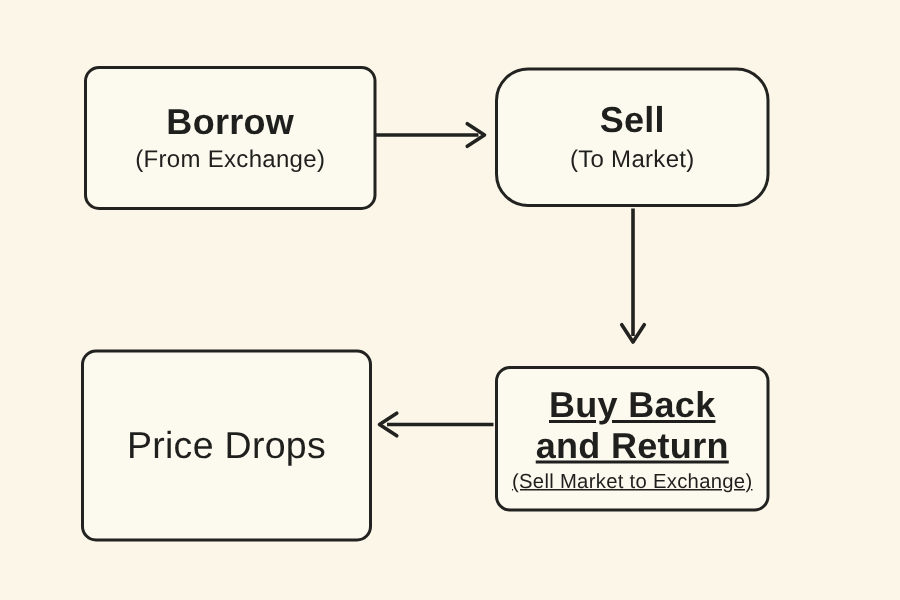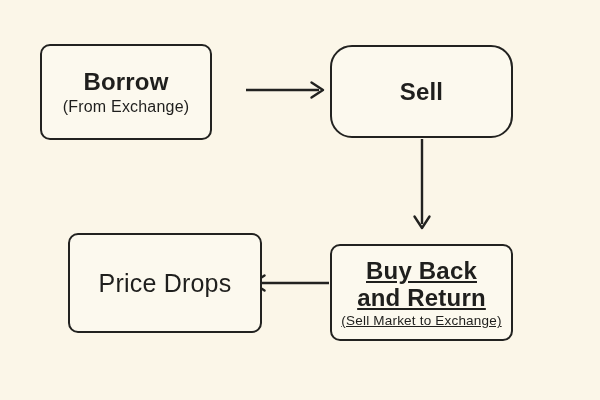--- a/index.html
+++ b/index.html
@@ -52,24 +52,24 @@
     font-size: 24px;
     font-weight: 700;
     line-height: 1.13;
     letter-spacing: 0.2px;
   }
   .node .sublabel {
     font-weight: 400;
     margin-top: 3px;
     letter-spacing: 0.2px;
   }
-  .node-borrow      { left: 40px;  top: 44px;  width: 172px; height: 96px;  }
+  .node-borrow      { left: 56px;  top: 44px;  width: 195px; height: 96px;  }
   .node-sell        { left: 330px; top: 45px;  width: 183px; height: 93px; border-radius: 22px;  }
   .node-buy-back    { left: 330px; top: 244px; width: 183px; height: 97px; text-decoration: underline;  }
-  .node-price-drops { left: 68px;  top: 233px; width: 194px; height: 100px; align-items: center; }
+  .node-price-drops { left: 54px;  top: 233px; width: 194px; height: 128px; align-items: center; }
 
   .node-borrow .sublabel,
   .node-sell .sublabel { font-size: 16px; }
 
   .node-buy-back .label { max-width: 135px; }
   .node-buy-back .sublabel { font-size: 13.5px; margin-top: 2px; }
 
   .node-price-drops .label { font-weight: 500; font-size: 25px; }
 </style>
 </head>
@@ -92,20 +92,21 @@
     </g>
   </svg>
 
   <div class="node node-borrow">
     <div class="label">Borrow</div>
     <div class="sublabel">(From Exchange)</div>
   </div>
 
   <div class="node node-sell">
     <div class="label">Sell</div>
+    <div class="sublabel">(To Market)</div>
   </div>
 
   <div class="node node-buy-back">
     <div class="label">Buy Back and Return</div>
     <div class="sublabel">(Sell Market to Exchange)</div>
   </div>
 
   <div class="node node-price-drops">
     <div class="label">Price Drops</div>
   </div>

